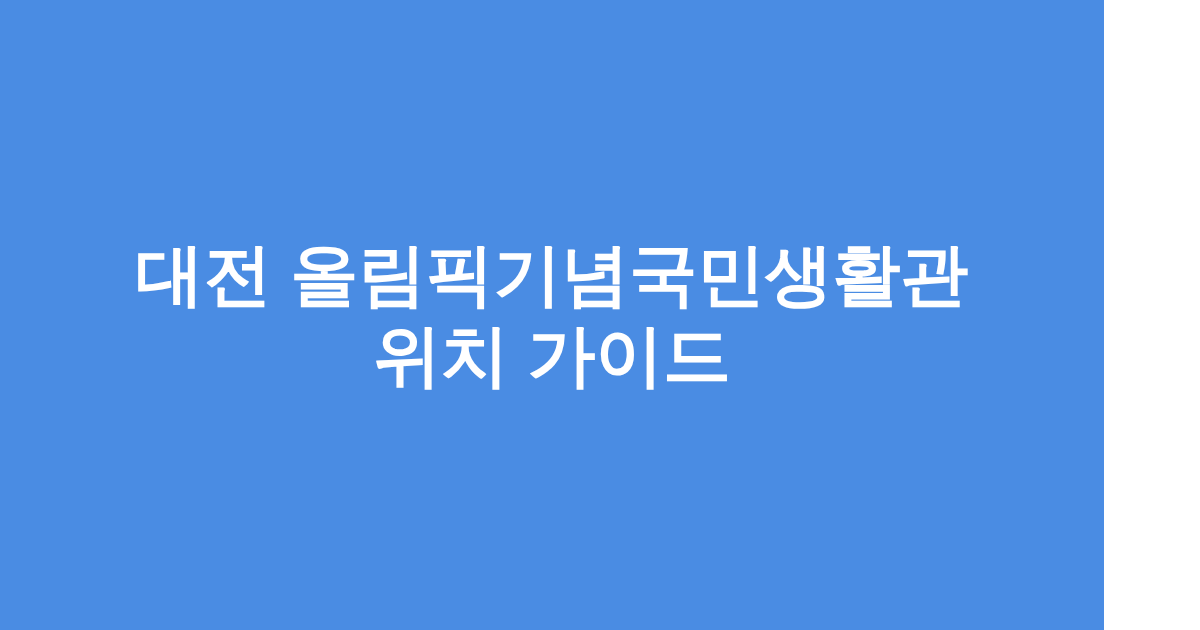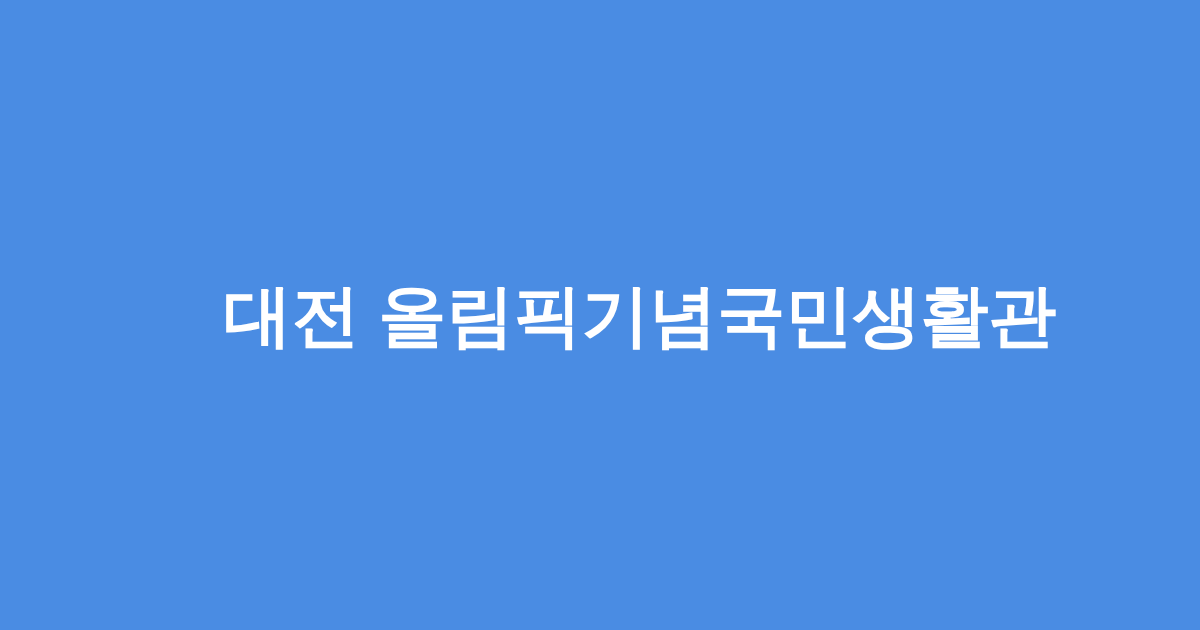--- a/index.html
+++ b/index.html
@@ -11,21 +11,21 @@
   body {
     width: 1200px;
     height: 630px;
     overflow: hidden;
     font-family: "Liberation Sans", "DejaVu Sans", sans-serif;
   }
 
   .og-card {
     position: relative;
     box-sizing: border-box;
-    width: 1200px;
+    width: 1104px;
     height: 630px;
     background-color: #4a8ce3;
     display: flex;
     align-items: center;
     justify-content: flex-end;
     overflow: hidden;
   }
 
   .headline-block {
     width: 1120px;
@@ -52,16 +52,17 @@
   }
 </style>
 </head>
 <body>
 
 <div class="og-card">
 
   <div class="headline-block">
     <h1 class="headline">
       <span class="line">대전 올림픽기념국민생활관</span>
+      <span class="line">위치 가이드</span>
     </h1>
   </div>
 
 </div>
 
 </body></html>

